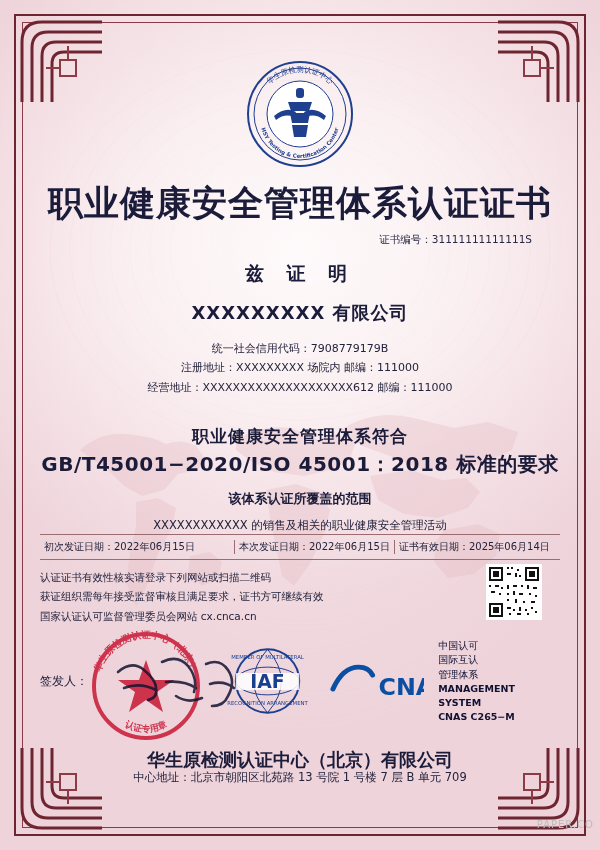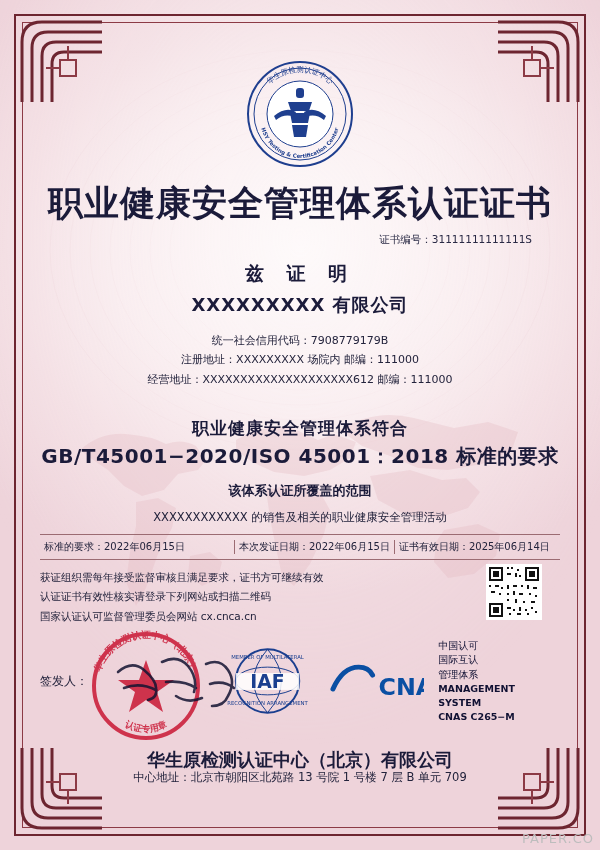--- a/index.html
+++ b/index.html
@@ -99,21 +99,21 @@
   }
   .zizhengming {
     margin-top: 14px;
     text-align: center;
     font-size: 19px;
     font-weight: bold;
     letter-spacing: 8px;
     color: #1b1b3a;
   }
   .company {
-    margin-top: 6px;
+    margin-top: 14px;
     text-align: center;
     font-size: 18px;
     font-weight: bold;
     color: #1b1b3a;
     letter-spacing: 1px;
   }
   .meta {
     margin-top: 14px;
     text-align: center;
     font-size: 11px;
@@ -249,22 +249,22 @@
     left: 0;
     top: 734px;
     width: 520px;
     text-align: center;
     font-size: 11.5px;
     color: #23233c;
   }
   .watermark-br {
     position: absolute;
     right: 6px;
-    bottom: 4px;
-    font-size: 13px;
+    bottom: 20px;
+    font-size: 10px;
     color: #bdbdbd;
     letter-spacing: 1px;
   }
 </style>
 </head>
 <body>
 
 <div id="cert">
 
   <svg class="guilloche" viewBox="0 0 600 850" preserveAspectRatio="none">
@@ -398,33 +398,33 @@
 
     <div class="std-block">
       <div class="std-line1">职业健康安全管理体系符合</div>
       <div class="std-line2">GB/T45001−2020/ISO 45001：2018 标准的要求</div>
       <div class="scope-title">该体系认证所覆盖的范围</div>
       <div class="scope-text">XXXXXXXXXXXX 的销售及相关的职业健康安全管理活动</div>
     </div>
 
     <div class="dates-row">
       <div class="d1">
-        <span>标准的要求：</span><span>2022年06月15日</span>
+        <span>初次发证日期：</span><span>2022年06月15日</span>
       </div>
       <div class="d2">
         <span>本次发证日期：</span><span>2022年06月15日</span>
       </div>
       <div class="d3">
         <span>证书有效日期：</span><span>2025年06月14日</span>
       </div>
     </div>
 
     <div class="notice">
+      <div>认证证书有效性核实请登录下列网站或扫描二维码</div>
       <div>获证组织需每年接受监督审核且满足要求，证书方可继续有效</div>
-      <div>认证证书有效性核实请登录下列网站或扫描二维码</div>
       <div>国家认证认可监督管理委员会网站 cx.cnca.cn</div>
     </div>
 
     <svg class="qr" viewBox="0 0 54 54">
       <rect width="54" height="54" fill="#ffffff"></rect>
       <g fill="#111111">
         <rect x="2" y="2" width="14" height="14"></rect>
           <rect x="4" y="4" width="10" height="10" fill="#ffffff"></rect>
           <rect x="6" y="6" width="6" height="6"></rect>
         <rect x="38" y="2" width="14" height="14"></rect>

